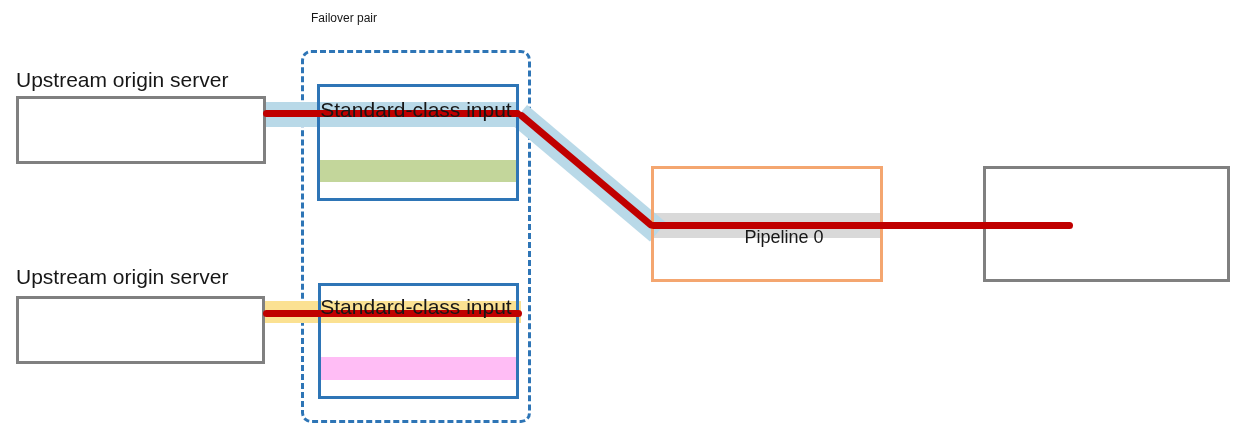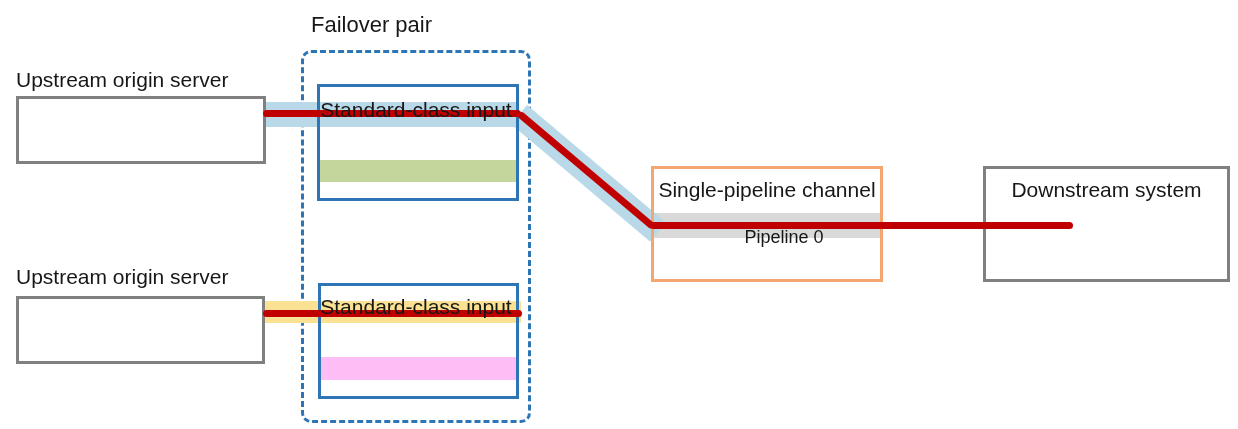--- a/index.html
+++ b/index.html
@@ -35,43 +35,41 @@
   .slot{position:absolute;z-index:2;}
   .flowband{position:absolute;z-index:3;}
   .stream{position:absolute;height:7px;border-radius:4px;z-index:5;}
   .diag{transform-origin:0 50%;}
 </style>
 </head>
 <body>
 
 <div class="canvas">
 
-  <div class="lbl" style="left:311px;top:12px;font-size:22px;">Failover pair</div>
+  <div class="lbl" style="left:311px;top:12px;font-size:12px;">Failover pair</div>
   <div class="box dashedbox" style="left: 301px; top: 50px; width: 230px; height: 373px; border-color: rgb(46, 117, 182);"></div>
 
   <div class="lbl" style="left:16px;top:68px;">Upstream origin server</div>
   <div class="box" style="left: 16px; top: 96px; width: 250px; height: 68px; border-color: rgb(128, 128, 128);"></div>
 
   <div class="lbl center" style="left:301px;top:60px;width:230px;">Standard-class input</div>
   <div class="box" style="left: 317px; top: 84px; width: 202px; height: 117px; border-color: rgb(46, 117, 182);"></div>
   <div class="slot" style="left: 320px; top: 160px; width: 197px; height: 22px; background-color: rgb(195, 214, 155);"></div>
 
   <div class="lbl" style="left:16px;top:265px;">Upstream origin server</div>
   <div class="box" style="left: 16px; top: 296px; width: 249px; height: 68px; border-color: rgb(128, 128, 128);"></div>
 
   <div class="lbl center" style="left:301px;top:257px;width:230px;">Standard-class input</div>
   <div class="box" style="left: 318px; top: 283px; width: 201px; height: 116px; border-color: rgb(46, 117, 182);"></div>
   <div class="slot" style="left: 321px; top: 357px; width: 196px; height: 23px; background-color: rgb(255, 189, 245);"></div>
 
-  <div class="lbl center" style="left:641px;top:140px;width:252px;">Single-pipeline channel</div>
   <div class="box" style="left: 651px; top: 166px; width: 232px; height: 116px; border-color: rgb(244, 166, 112);"></div>
   <div class="lbl center" style="left:651px;top:189px;width:266px;font-size:18px;">Pipeline 0</div>
   <div class="slot" style="left: 653px; top: 213px; width: 228px; height: 25px; background-color: rgb(217, 217, 217);"></div>
 
-  <div class="lbl center" style="left:983px;top:140px;width:247px;">Downstream system</div>
   <div class="box" style="left: 983px; top: 166px; width: 247px; height: 116px; border-color: rgb(128, 128, 128);"></div>
 
   <div class="flowband" style="left: 265px; top: 102px; width: 254px; height: 25px; background-color: rgb(185, 217, 232);"></div>
   <div class="flowband diag" style="left: 519px; top: 102px; width: 182px; height: 25px; transform: rotate(40.2deg); background-color: rgb(185, 217, 232);"></div>
 
   <div class="flowband" style="left: 265px; top: 301px; width: 256px; height: 22px; background-color: rgb(251, 225, 146);"></div>
 
   <div class="stream" style="left: 263px; top: 109.5px; width: 258px; background-color: rgb(192, 0, 0);"></div>
   <div class="stream diag" style="left: 519px; top: 109.5px; width: 176px; transform: rotate(40.2deg); background-color: rgb(192, 0, 0);"></div>
   <div class="stream" style="left: 650px; top: 222px; width: 423px; background-color: rgb(192, 0, 0);"></div>

